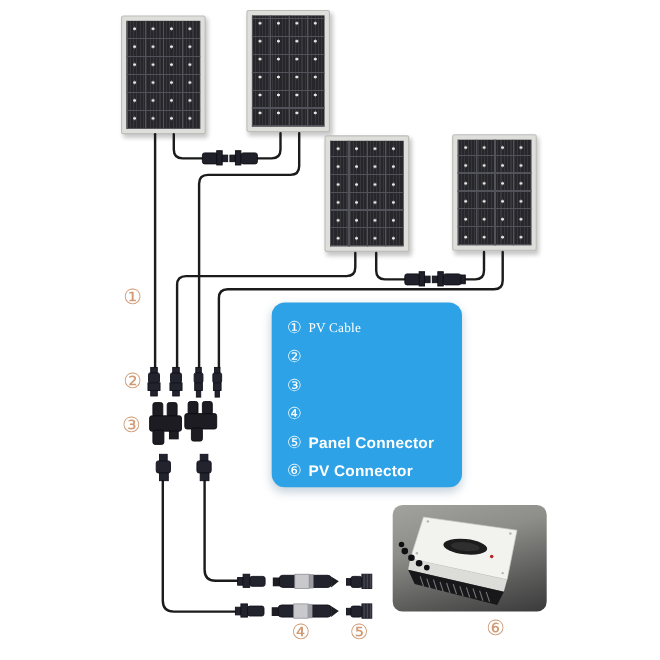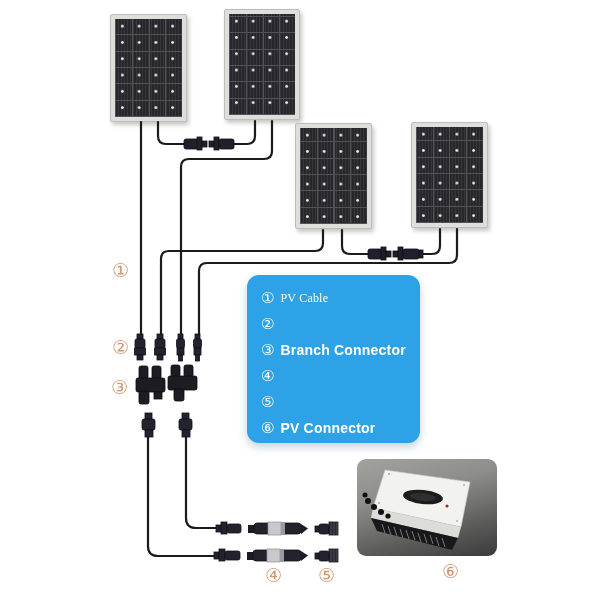--- a/index.html
+++ b/index.html
@@ -211,27 +211,27 @@
   <div class="legend">
     <div class="row serif">
       <span class="num">①</span>
       <span class="lbl">PV Cable</span>
     </div>
     <div class="row">
       <span class="num">②</span>
     </div>
     <div class="row">
       <span class="num">③</span>
-      <span class="lbl">Branch Connector</span>
     </div>
     <div class="row">
       <span class="num">④</span>
     </div>
     <div class="row">
       <span class="num">⑤</span>
+      <span class="lbl">Panel Connector</span>
     </div>
     <div class="row">
       <span class="num">⑥</span>
       <span class="lbl">PV Connector</span>
     </div>
   </div>
 
   <div class="callout" style="left:112px;top:261px;">①</div>
   <div class="callout" style="left:112px;top:338px;">②</div>
   <div class="callout" style="left:111px;top:378px;">③</div>

